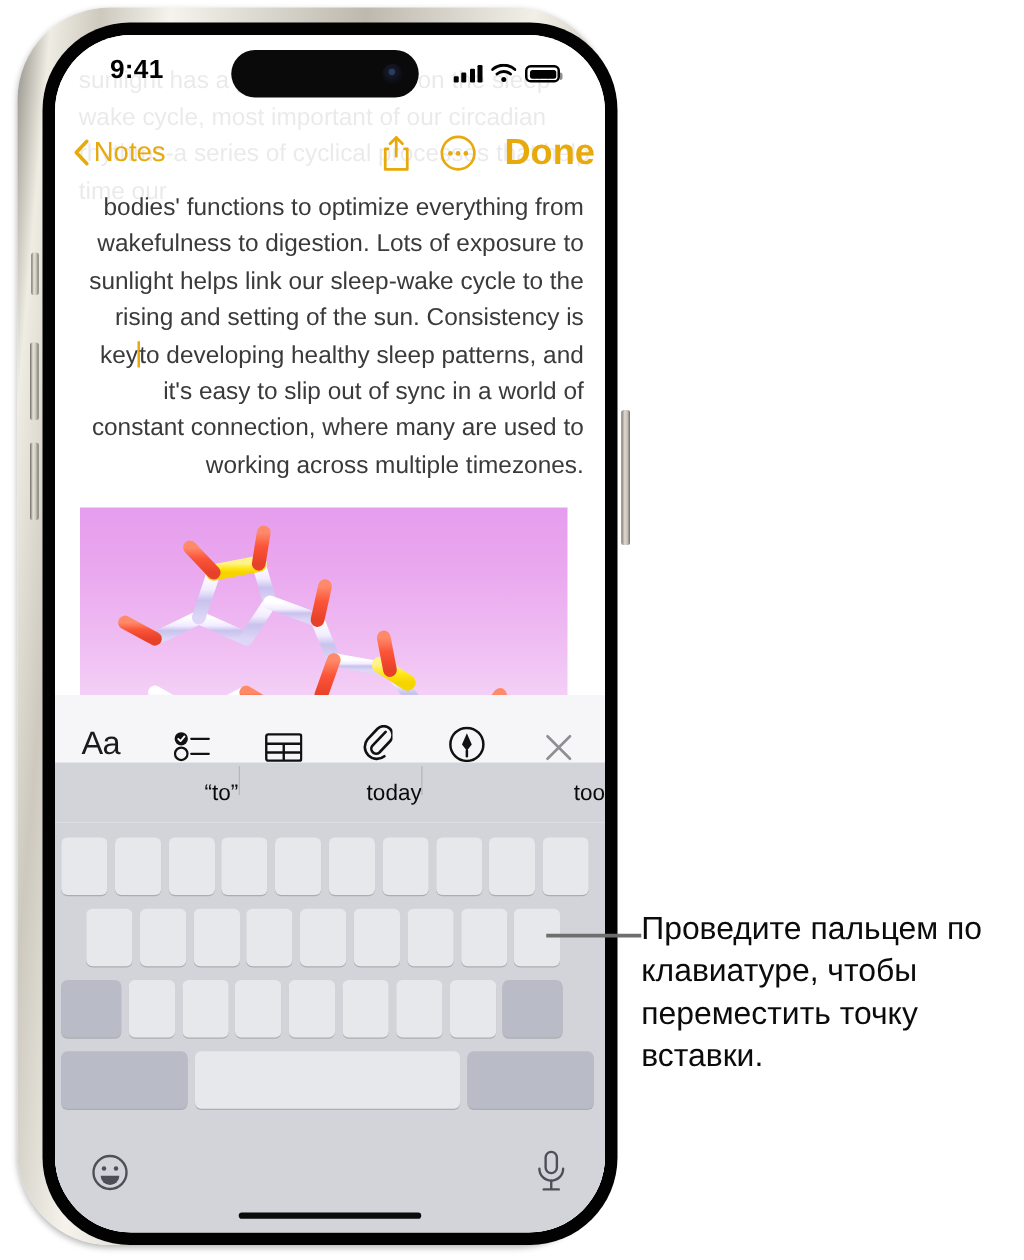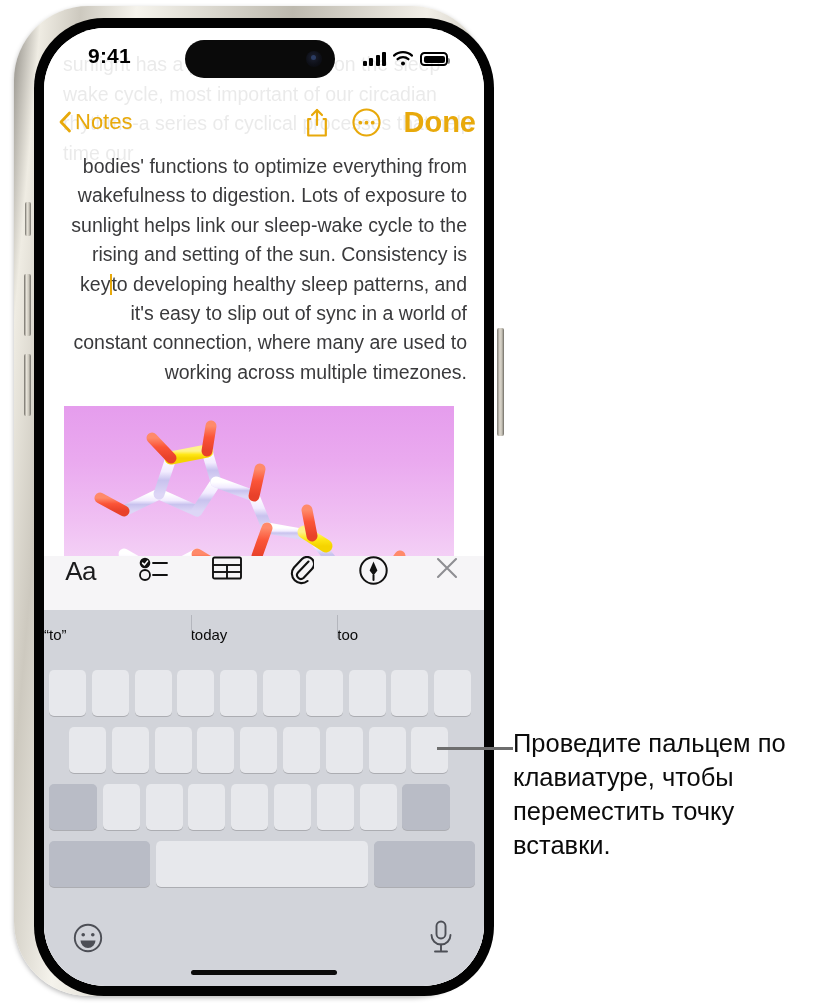--- a/index.html
+++ b/index.html
@@ -145,33 +145,33 @@
     z-index: 8; overflow: hidden;
   }
 
   
   .fmt-bar {
     position: absolute; left: 0; top: 528px; width: 440px; height: 54px;
     background: #f6f5f7; z-index: 20;
     display: flex; align-items: center;
   }
   .fmt-item {
-    flex: 1; display: flex; align-items: flex-start; justify-content: center;
+    flex: 1; display: flex; align-items: flex-end; justify-content: center;
     height: 100%; cursor: pointer;
   }
   .fmt-aa { font-size: 26px; color: #1b1b1d; letter-spacing: -0.5px; }
 
   
   .pred-bar {
     position: absolute; left: 0; top: 582px; width: 440px; height: 48px;
     background: #d2d4da; z-index: 20;
     display: flex; align-items: center;
   }
   .pred-item {
-    flex: 1; text-align: left; font-size: 15px; color: #0a0a0a;
+    flex: 1; text-align: right; font-size: 18px; color: #0a0a0a;
     position: relative; cursor: pointer;
   }
   .pred-item + .pred-item::before {
     content: ""; position: absolute; left: 0; top: -11px;
     width: 1px; height: 23px; background: #b4b6bd;
   }
 
   
   .keyboard {
     position: absolute; left: 0; top: 630px; width: 440px; height: 328px;

